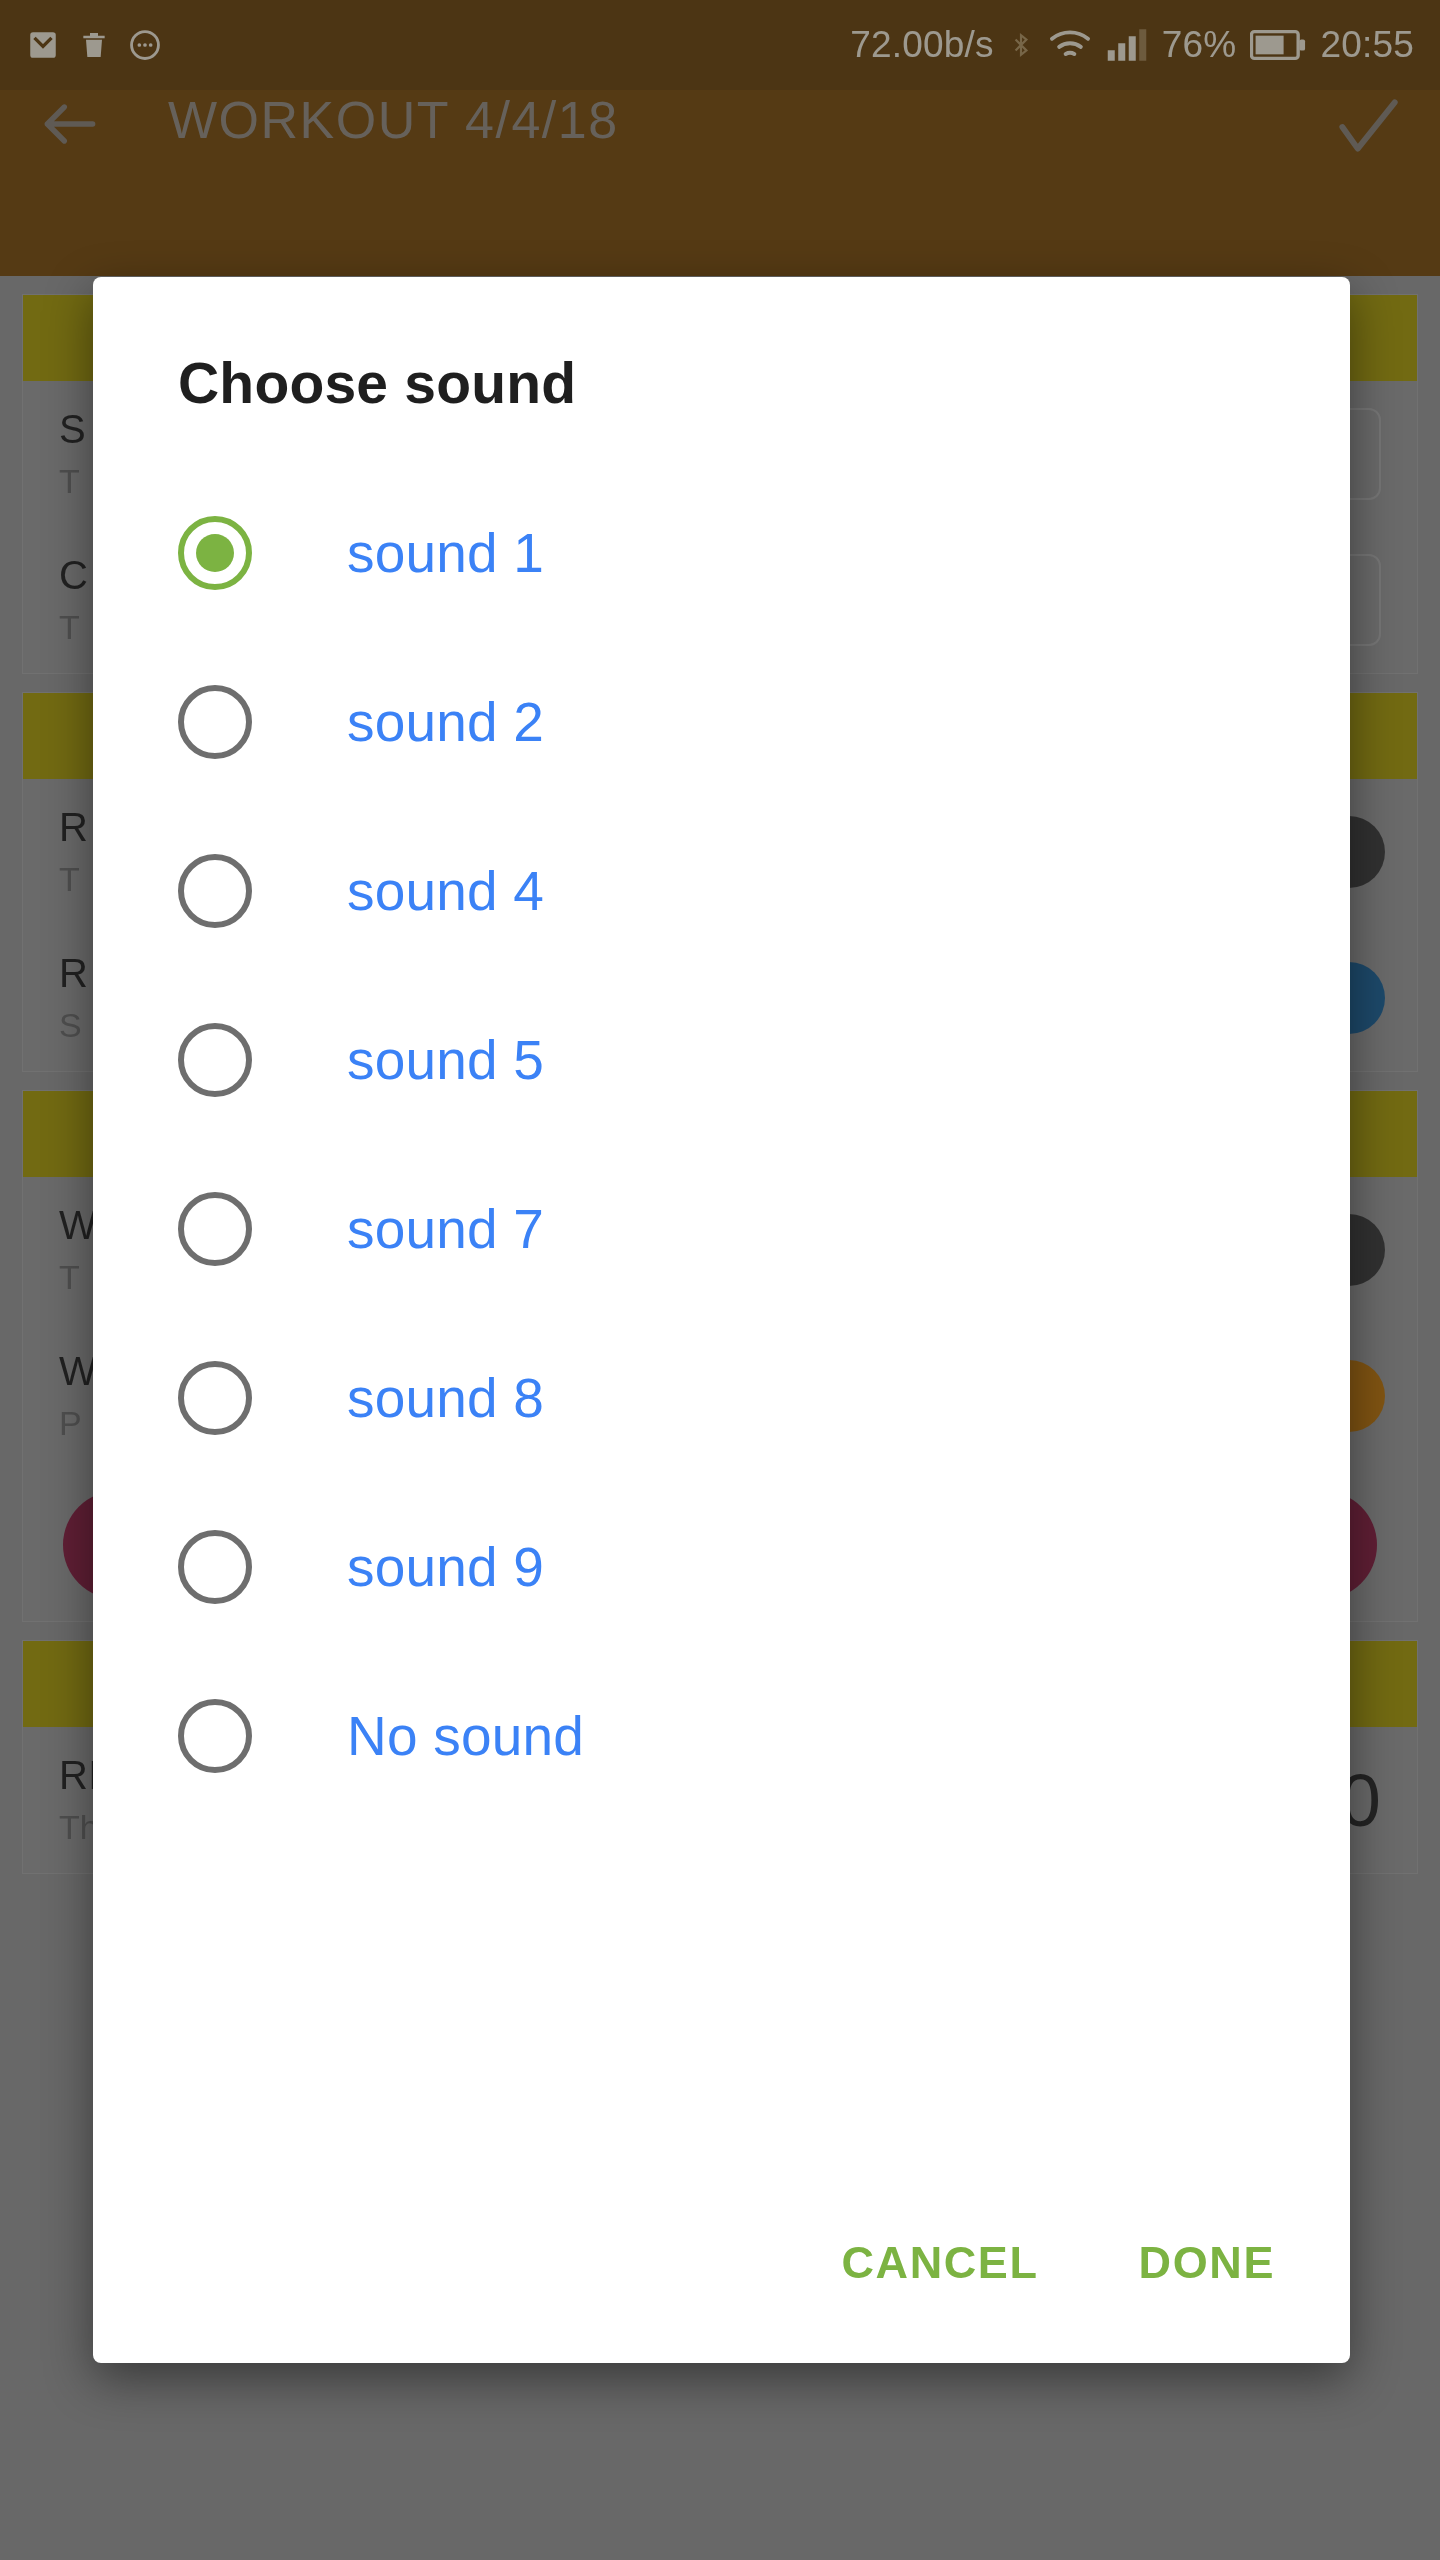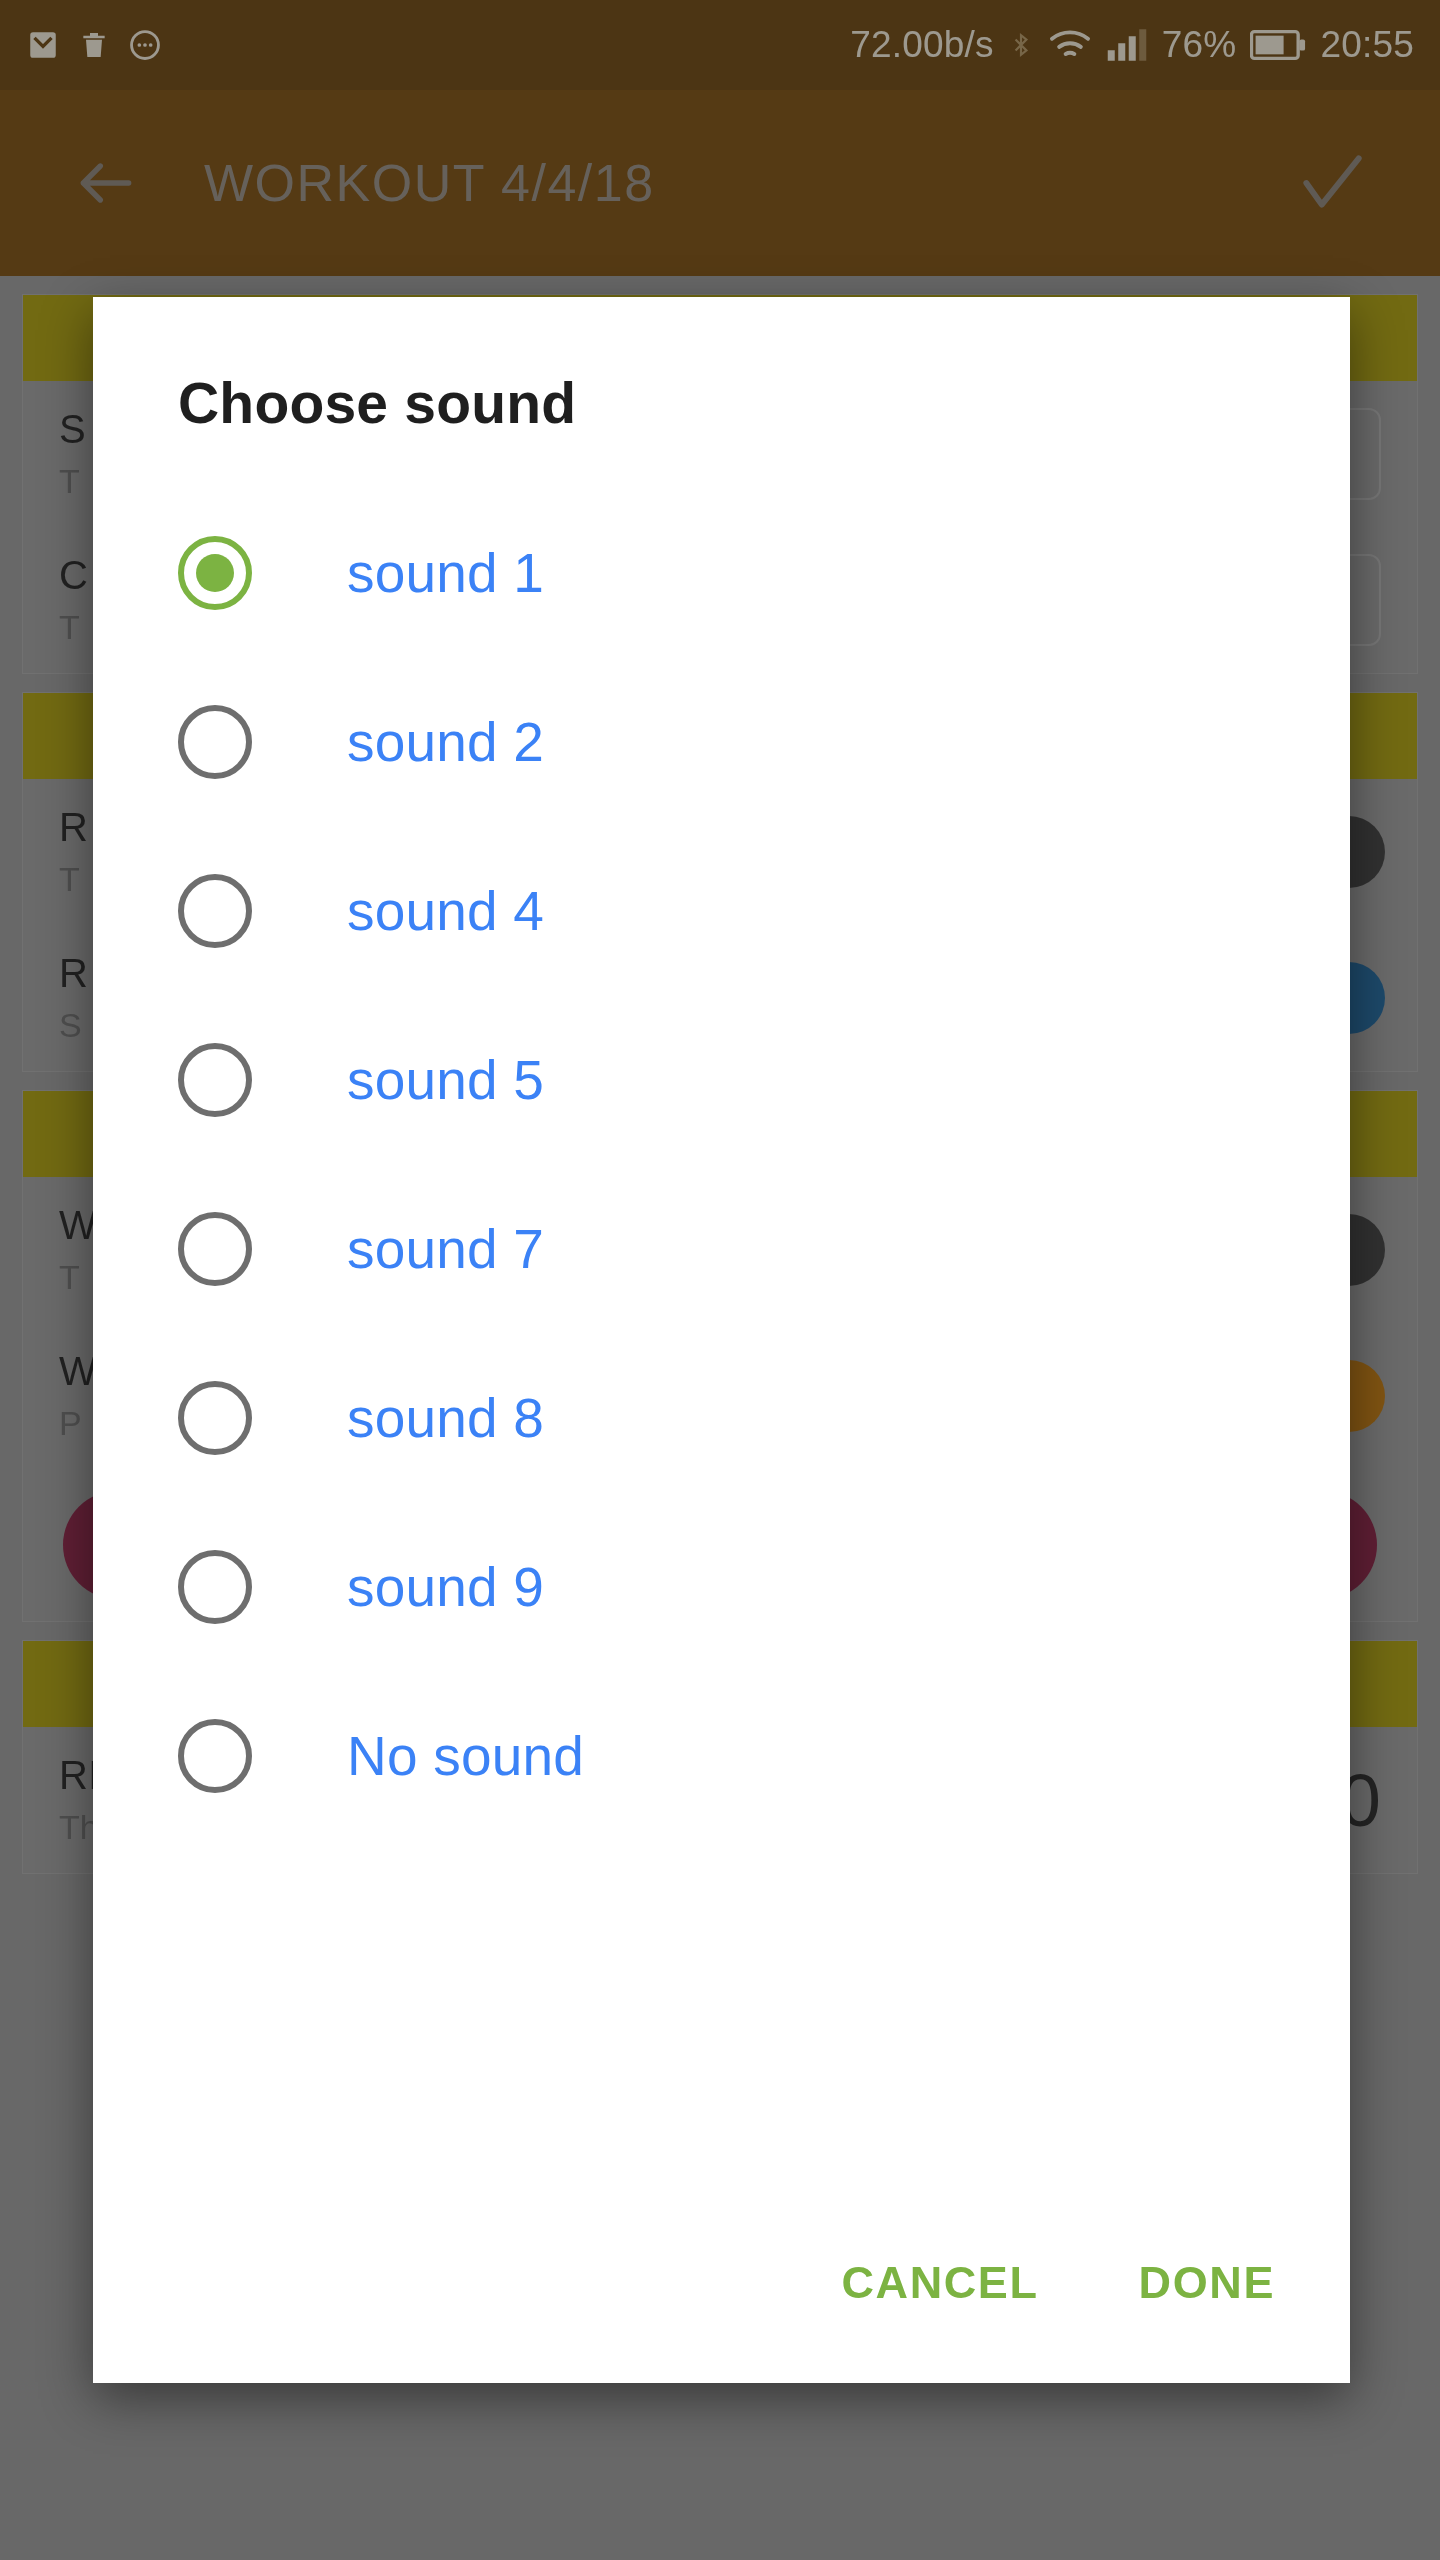--- a/index.html
+++ b/index.html
@@ -24,22 +24,22 @@
     color:#fdf6e4;
   }
   .sb-left { display:flex; align-items:center; gap:18px; }
   .sb-right { margin-left:auto; display:flex; align-items:center; gap:14px; }
   .sb-text { font-size:37px; letter-spacing:.2px; white-space:nowrap; }
   .sb-icon { display:block; }
 
   #app-bar {
     position:absolute; top:90px; left:0; width:1440px; height:186px;
     background:#7a4a05;
-    display:flex; align-items:center;
-    padding:0 72px;
+    display:flex; align-items:flex-start;
+    padding:0 36px;
   }
   #app-bar .title {
     font-size:52px; font-weight:500; letter-spacing:1.5px;
     color:#9a9186; margin-left:64px;
   }
   #app-bar .spacer { flex:1; }
 
   #bg-content {
     position:absolute; top:276px; left:0; width:1440px; height:2284px;
     background:#9d9d9d;
@@ -90,25 +90,24 @@
   #scrim {
     position:absolute; inset:0;
     background:rgba(40,40,40,0.45);
   }
 
   
   #dialog {
     position:absolute;
     left:93px; top:277px; width:1257px; height:2086px;
     background:#ffffff;
-    border-radius:0;
+    border-radius:8px;
     box-shadow:0 16px 48px rgba(0,0,0,.45);
     display:flex; flex-direction:column;
     overflow:hidden;
-    margin-top:20px;
   }
   #dialog-title {
     font-size:57px; font-weight:700; color:#1f1f1f;
     padding:73px 0 0 85px; letter-spacing:.2px;
   }
   #sound-list {
     flex:1; padding-top:52px;
   }
   .radio-row {
     display:flex; align-items:center;

